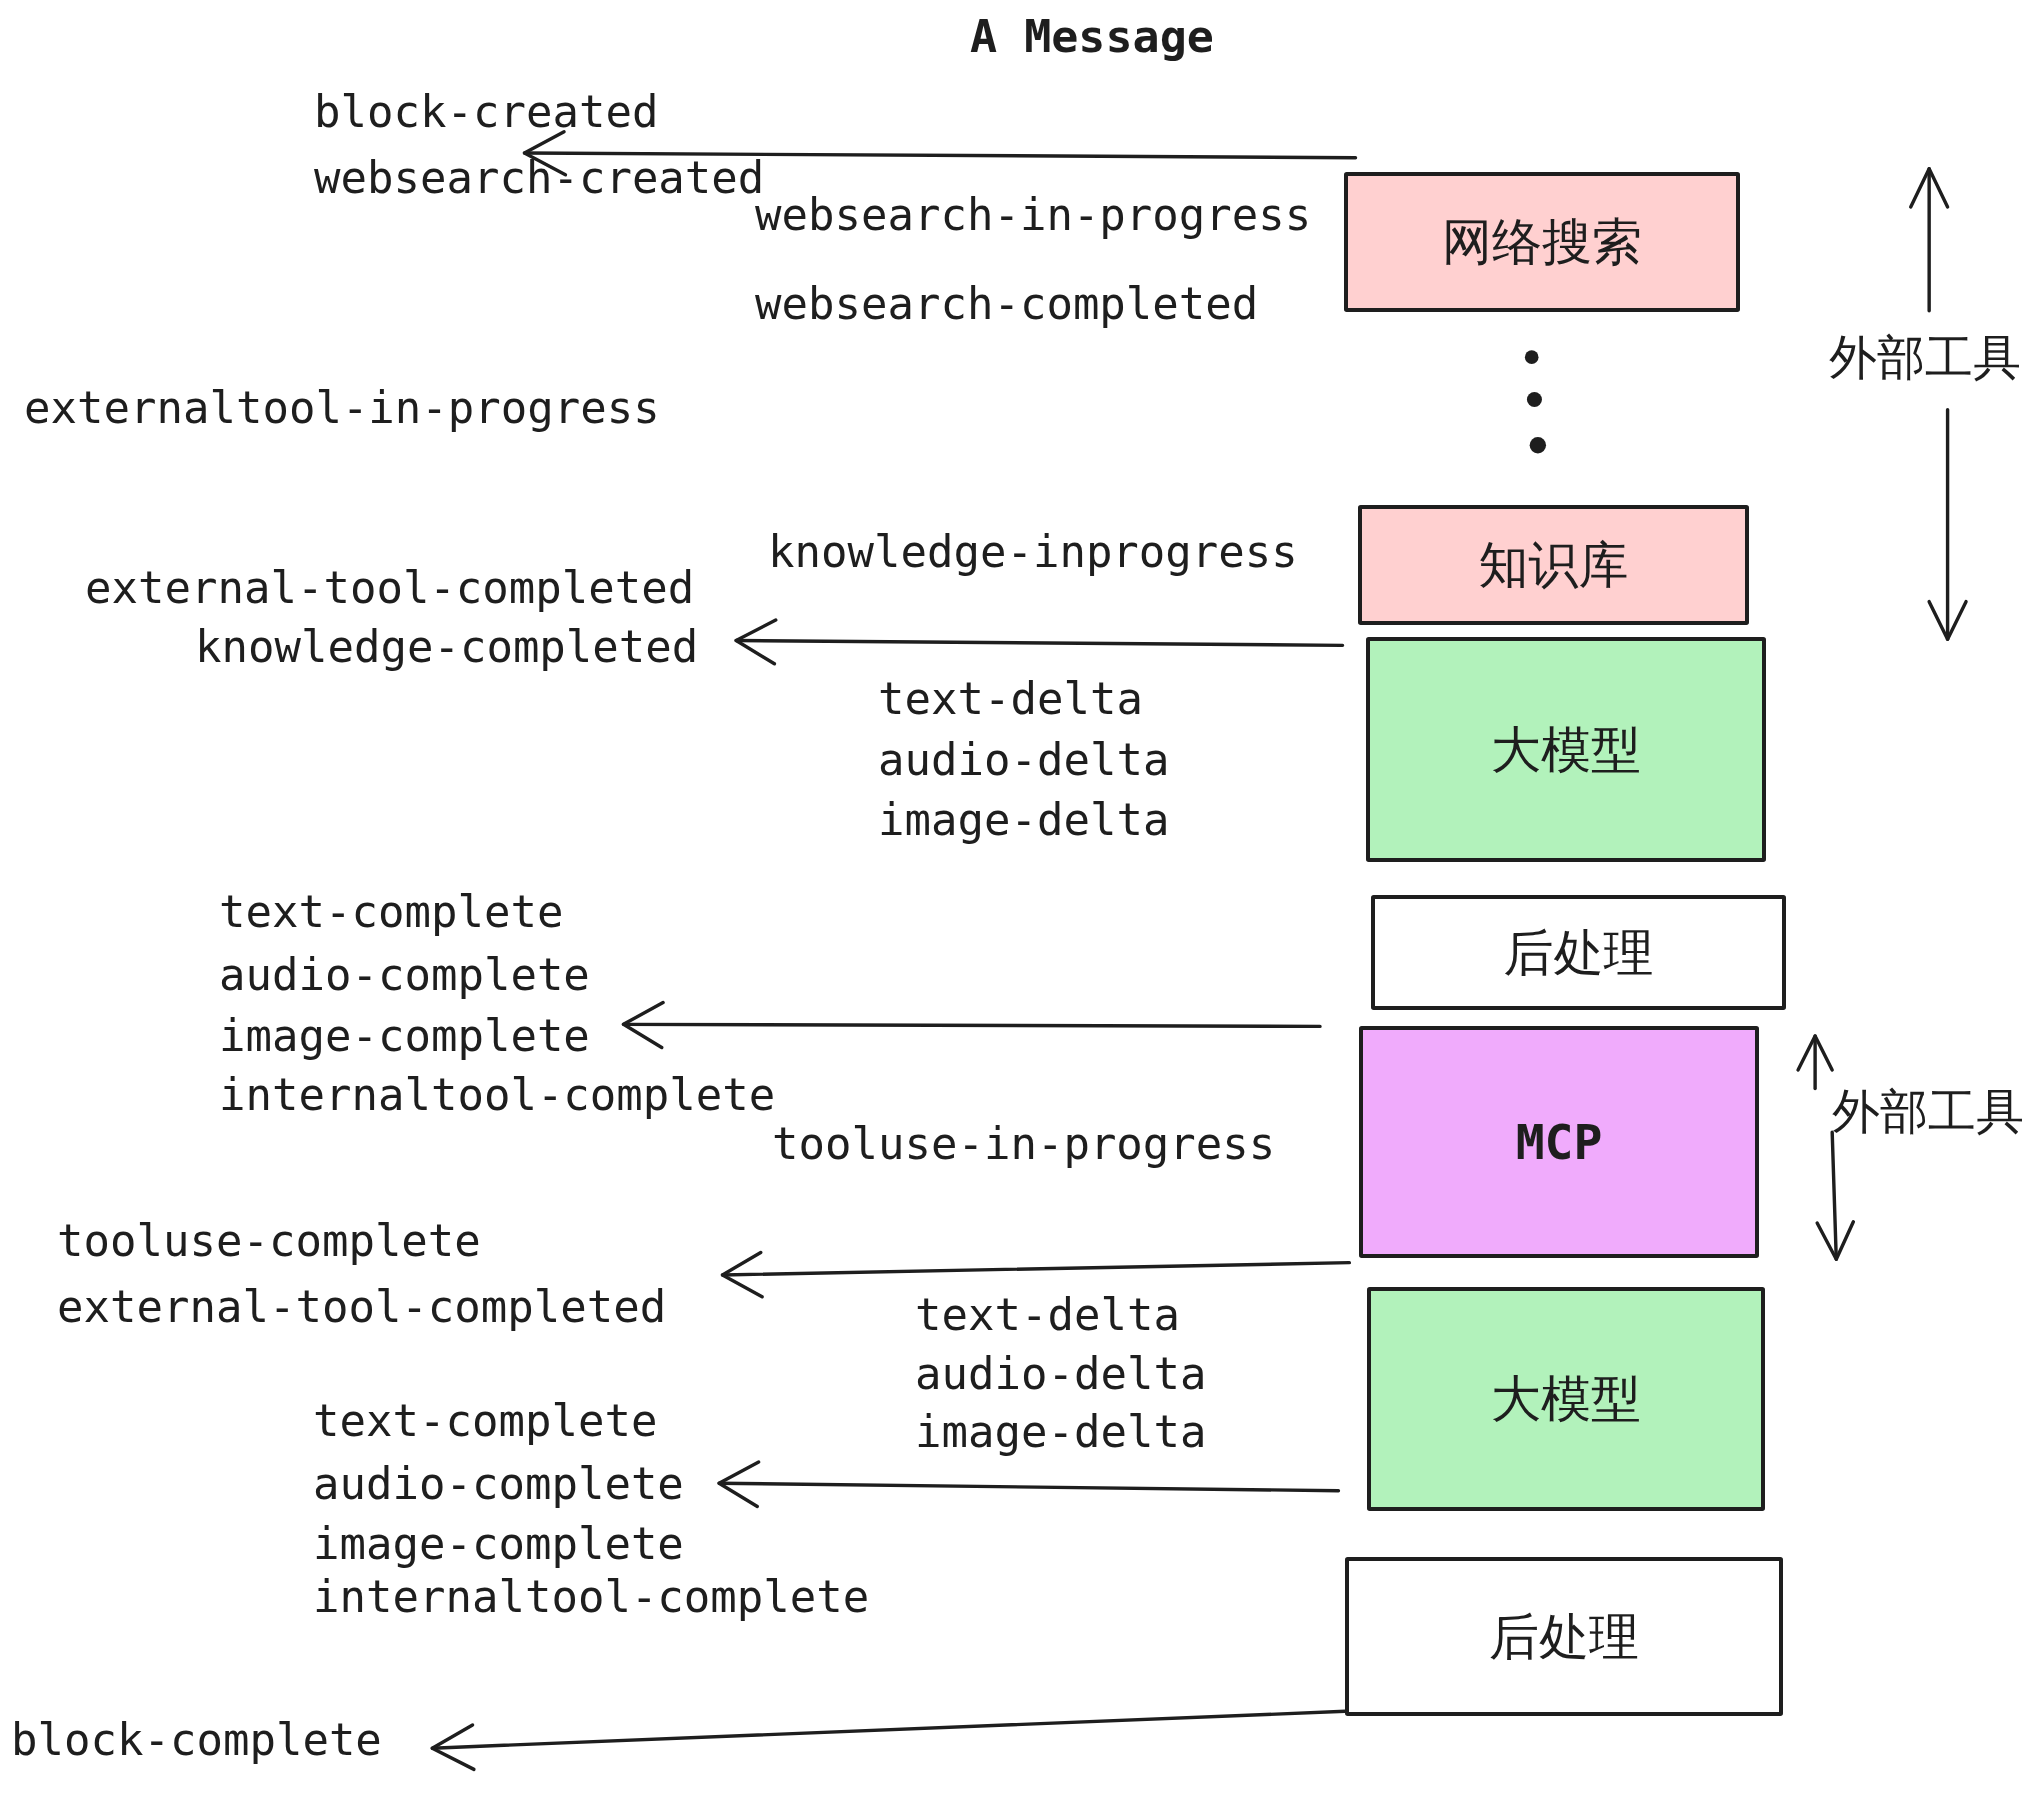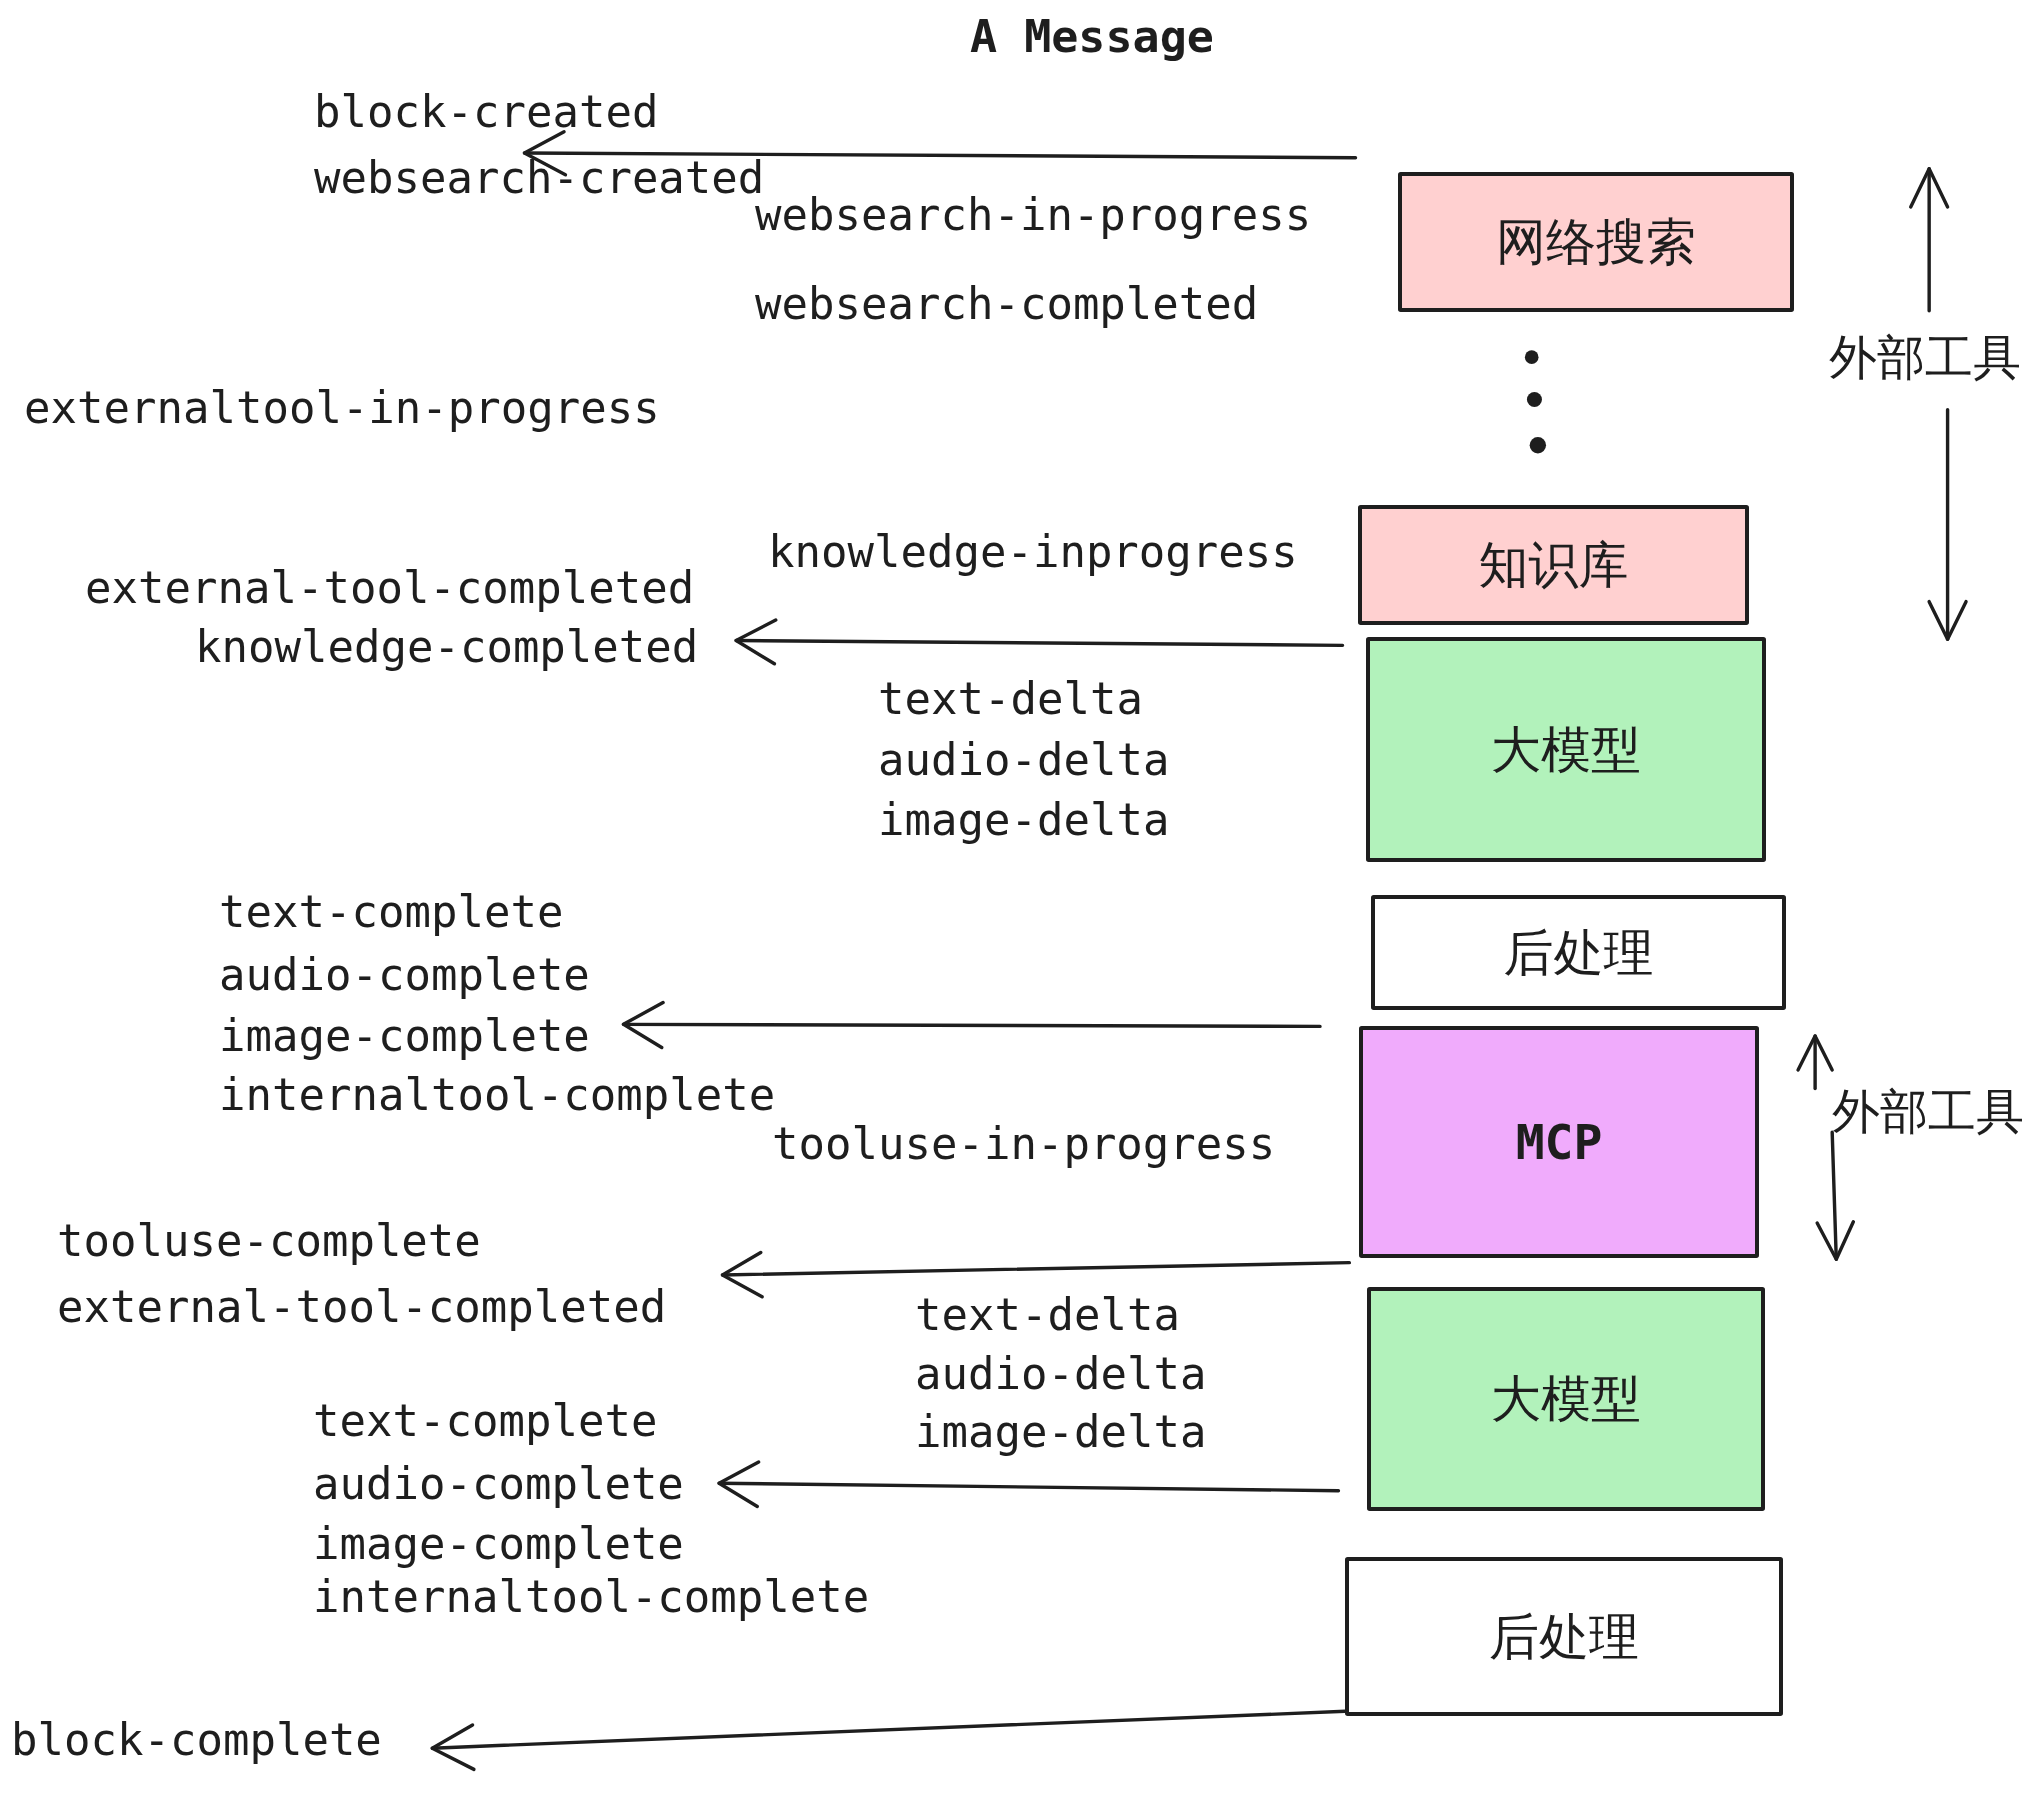--- a/index.html
+++ b/index.html
@@ -136,21 +136,21 @@
   <div class="ev" style="left:915px;top:1352px;">audio-delta</div>
   <div class="ev" style="left:915px;top:1410px;">image-delta</div>
 
   <div class="ev" style="left:313px;top:1399px;">text-complete</div>
   <div class="ev" style="left:313px;top:1462px;">audio-complete</div>
   <div class="ev" style="left:313px;top:1522px;">image-complete</div>
   <div class="ev" style="left:313px;top:1575px;">internaltool-complete</div>
 
   <div class="ev" style="left:11px;top:1718px;">block-complete</div>
 
-  <div class="box" style="left:1398px;top:172px;width:396px;height:140px;background:#ffd0d0;">
+  <div class="box" style="left:1344px;top:172px;width:396px;height:140px;background:#ffd0d0;">
     <span class="lbl">网络搜索</span>
   </div>
 
   <div class="box" style="left:1358px;top:505px;width:391px;height:120px;background:#ffd0d0;">
     <span class="lbl">知识库</span>
   </div>
 
   <div class="box" style="left:1366px;top:637px;width:400px;height:225px;background:#b2f2bb;">
     <span class="lbl">大模型</span>
   </div>

